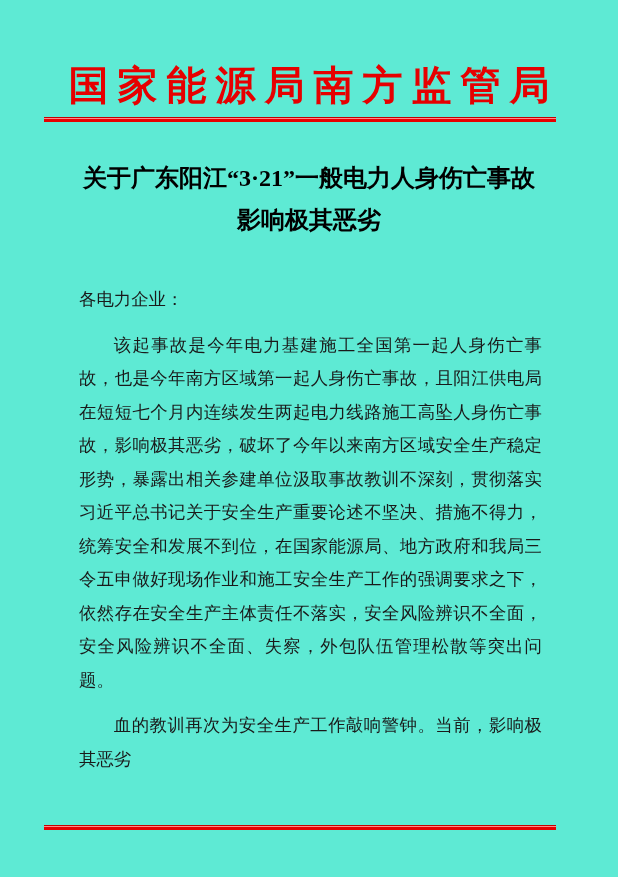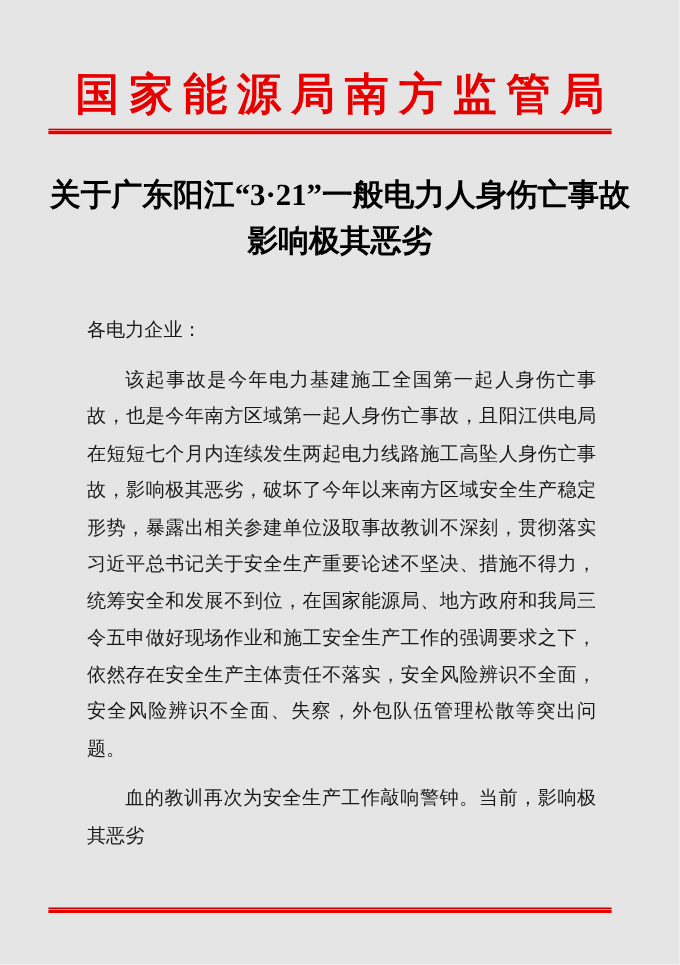--- a/index.html
+++ b/index.html
@@ -5,21 +5,21 @@
   html, body {
     margin: 0;
     padding: 0;
     background: #ffffff;
   }
   .page {
     position: relative;
     width: 618px;
     height: 877px;
     margin: 0 auto;
-    background: #e5e5e5;
+    background: #5eead4;
     overflow: hidden;
     font-family: "Liberation Serif", "DejaVu Serif", serif;
     color: #1a1a1a;
   }
 
   
   .agency {
     position: absolute;
     top: 60px;
     left: 0;
@@ -53,21 +53,21 @@
   .footer-rule { top: 825px; }
 
   
   .doc-title {
     position: absolute;
     top: 157px;
     left: 0;
     width: 100%;
     margin: 0;
     text-align: center;
-    font-size: 28px;
+    font-size: 24px;
     font-weight: bold;
     line-height: 42px;
     color: #000000;
   }
 
   
   .doc-body {
     position: absolute;
     top: 271px;
     left: 67px;

